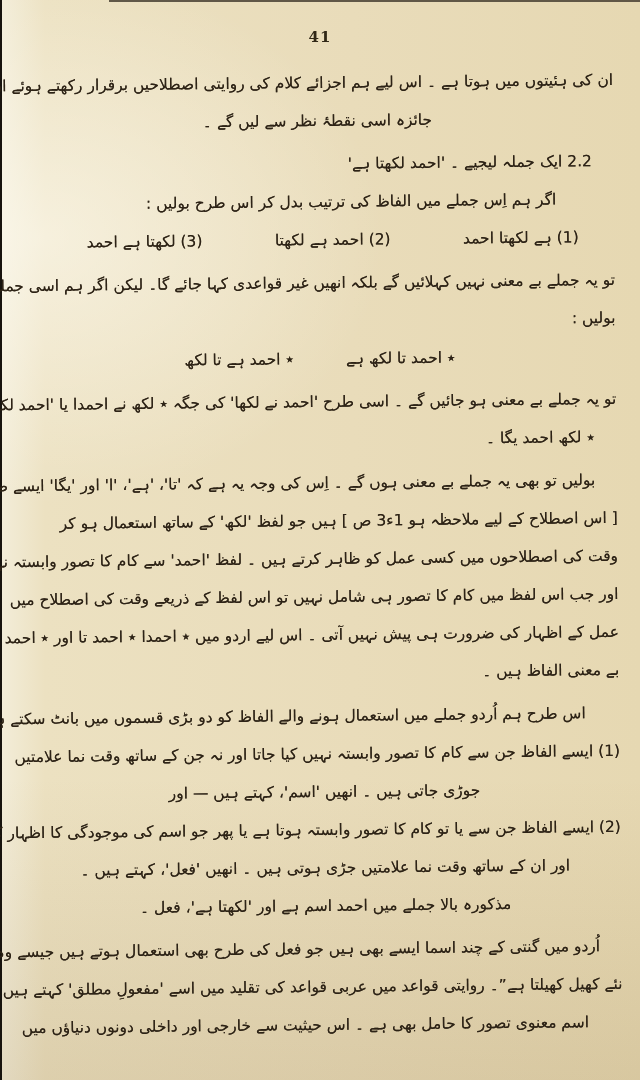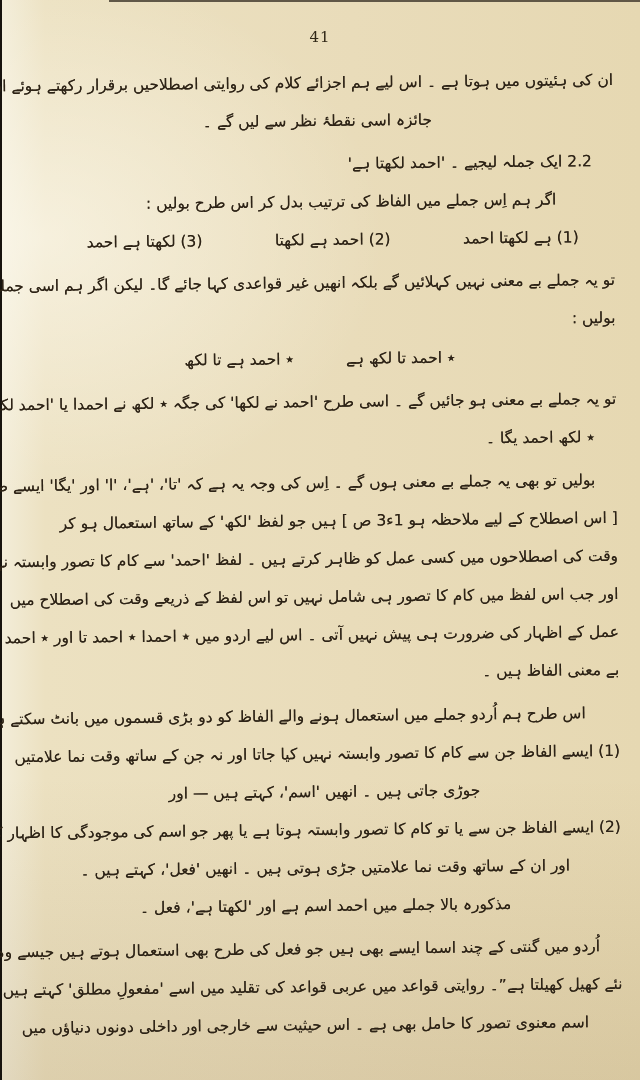--- a/index.html
+++ b/index.html
@@ -10,21 +10,21 @@
     color:#2d2316;
     background:
       linear-gradient(180deg, rgba(128,98,48,0) 72%, rgba(128,98,48,0.14) 100%),
       radial-gradient(120% 55% at 6% 22%, rgba(255,253,245,0.55) 0%, rgba(255,253,245,0) 45%),
       linear-gradient(90deg, #f3edd9 0%, #ece1c1 7%, #e9dcba 55%, #e6d8b2 100%);
   }
   .edge-left{position:absolute;left:0;top:0;width:2px;height:100%;background:#17130e;}
   .edge-top{position:absolute;top:0;right:0;width:83%;height:2px;background:rgba(72,64,50,0.85);}
   .page-number{
     position:absolute;top:28px;left:0;width:100%;text-align:center;
-    font-family:"DejaVu Serif",serif;font-size:15px;letter-spacing:1px;color:#312817;
+    font-family:"DejaVu Serif",serif;font-size:15px;letter-spacing:1px;color:#312817;font-weight:bold;
   }
   .text-block{
     position:absolute;top:64px;right:22px;left:26px;
     direction:rtl;transform:rotate(-0.6deg);transform-origin:50% 50%;
   }
   .line{
     height:38px;line-height:38px;font-size:15.5px;
     text-align:right;white-space:nowrap;
     text-shadow:0 0 0.5px rgba(45,35,22,0.75);
   }

